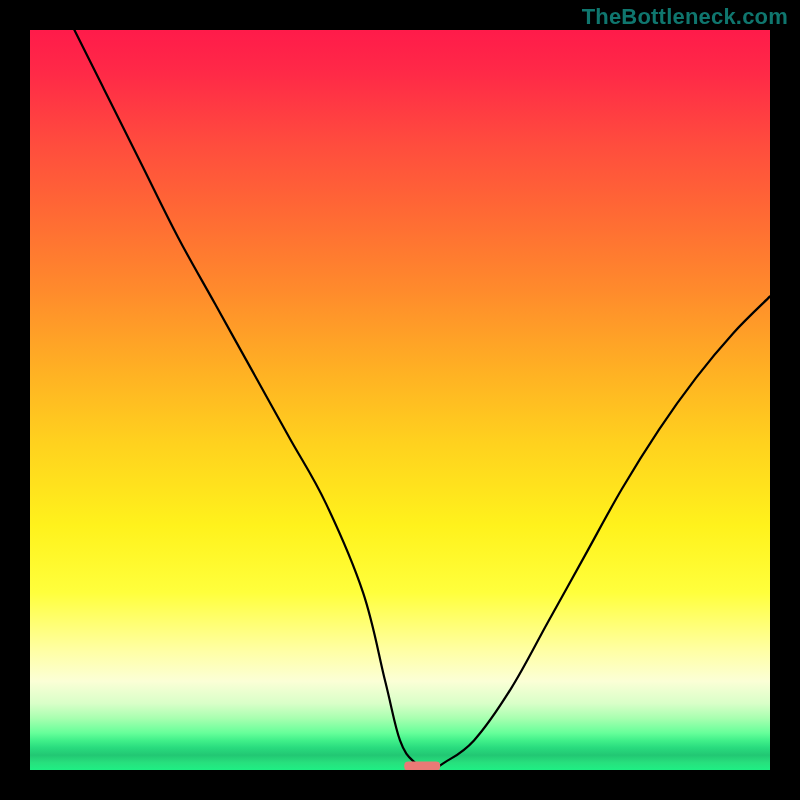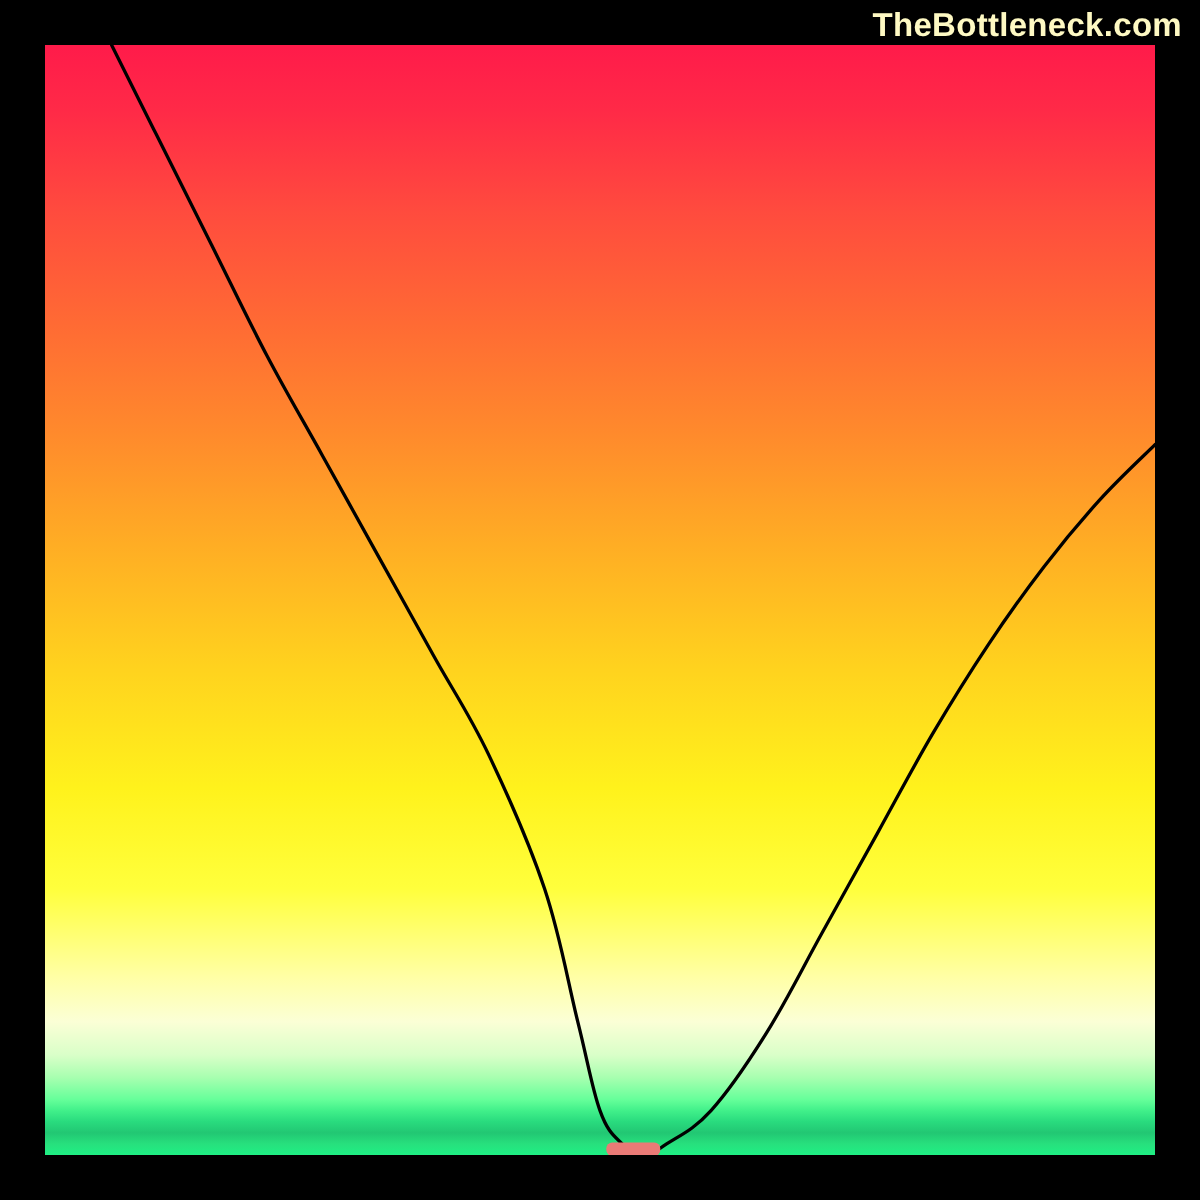--- a/index.html
+++ b/index.html
@@ -13,21 +13,21 @@
   .frame {
     position: relative;
     width: 800px;
     height: 800px;
     background: #000;
   }
   .watermark {
     position: absolute;
     top: 4px;
     right: 12px;
-    color: #fef9c3;
+    color: #0f766e;
     font-size: 22px;
     font-weight: 600;
     letter-spacing: 0.2px;
     user-select: none;
   }
   .plot {
     position: absolute;
     left: 30px;
     top: 30px;
     width: 740px;

